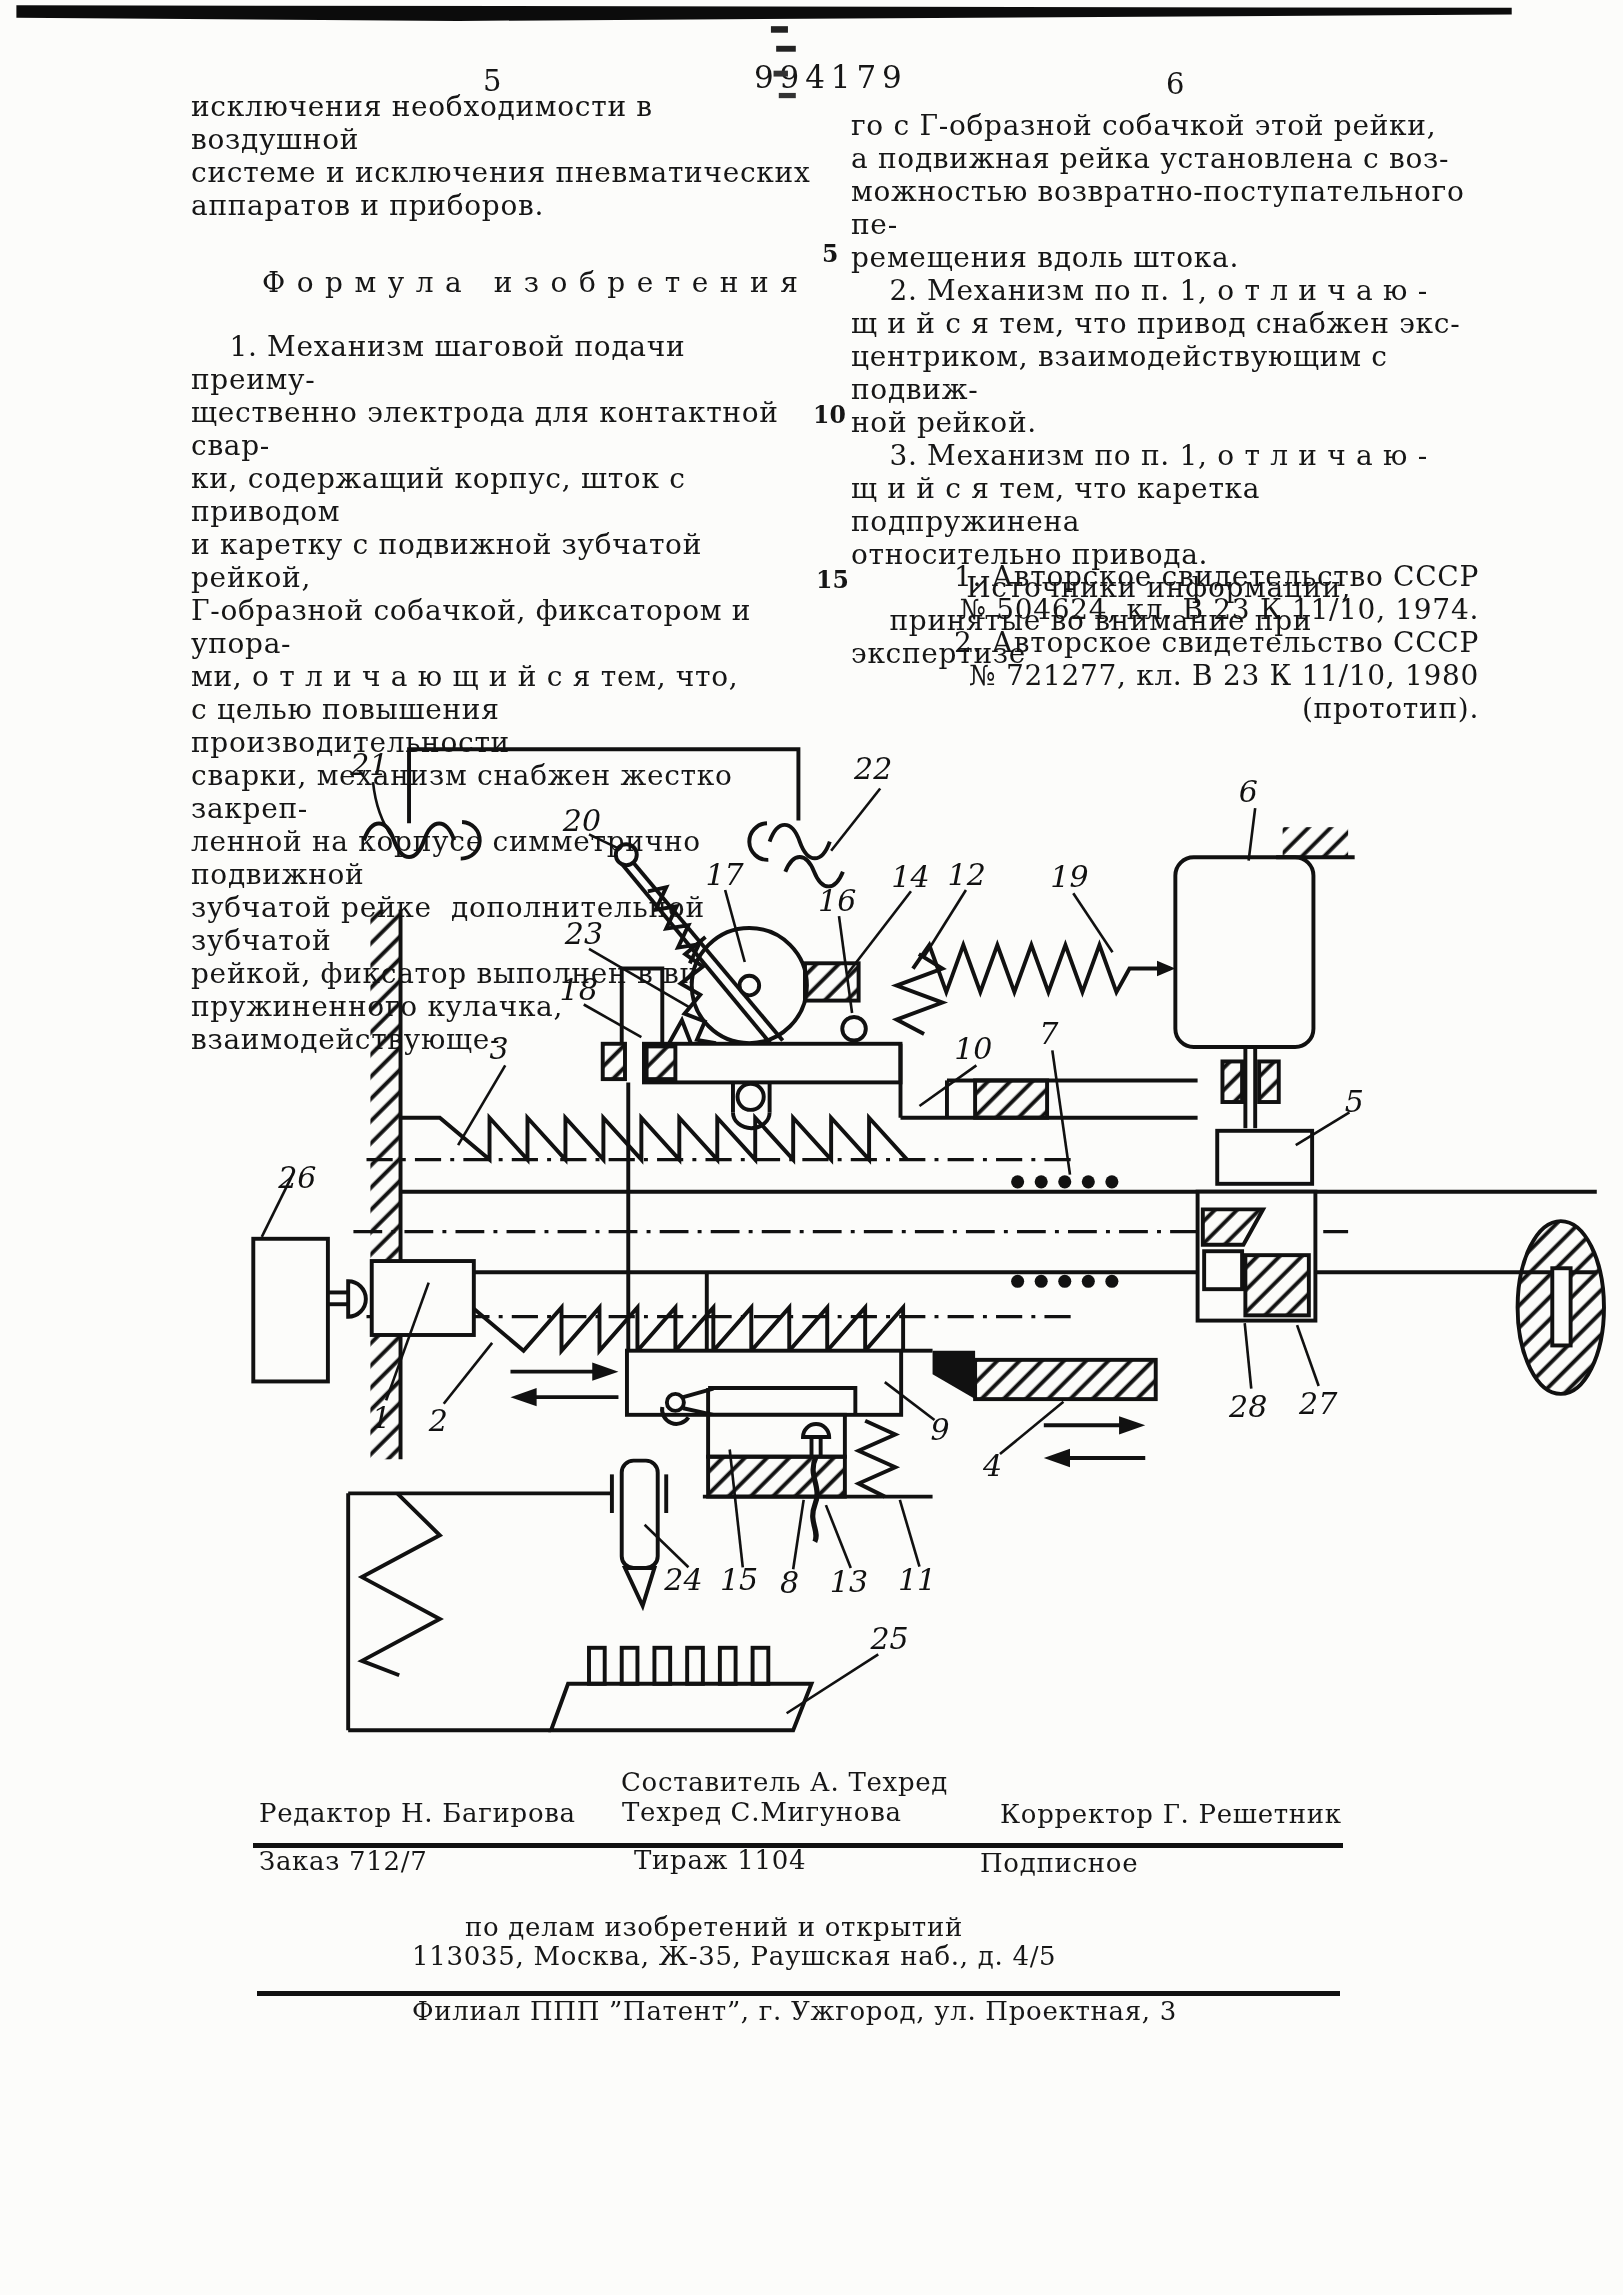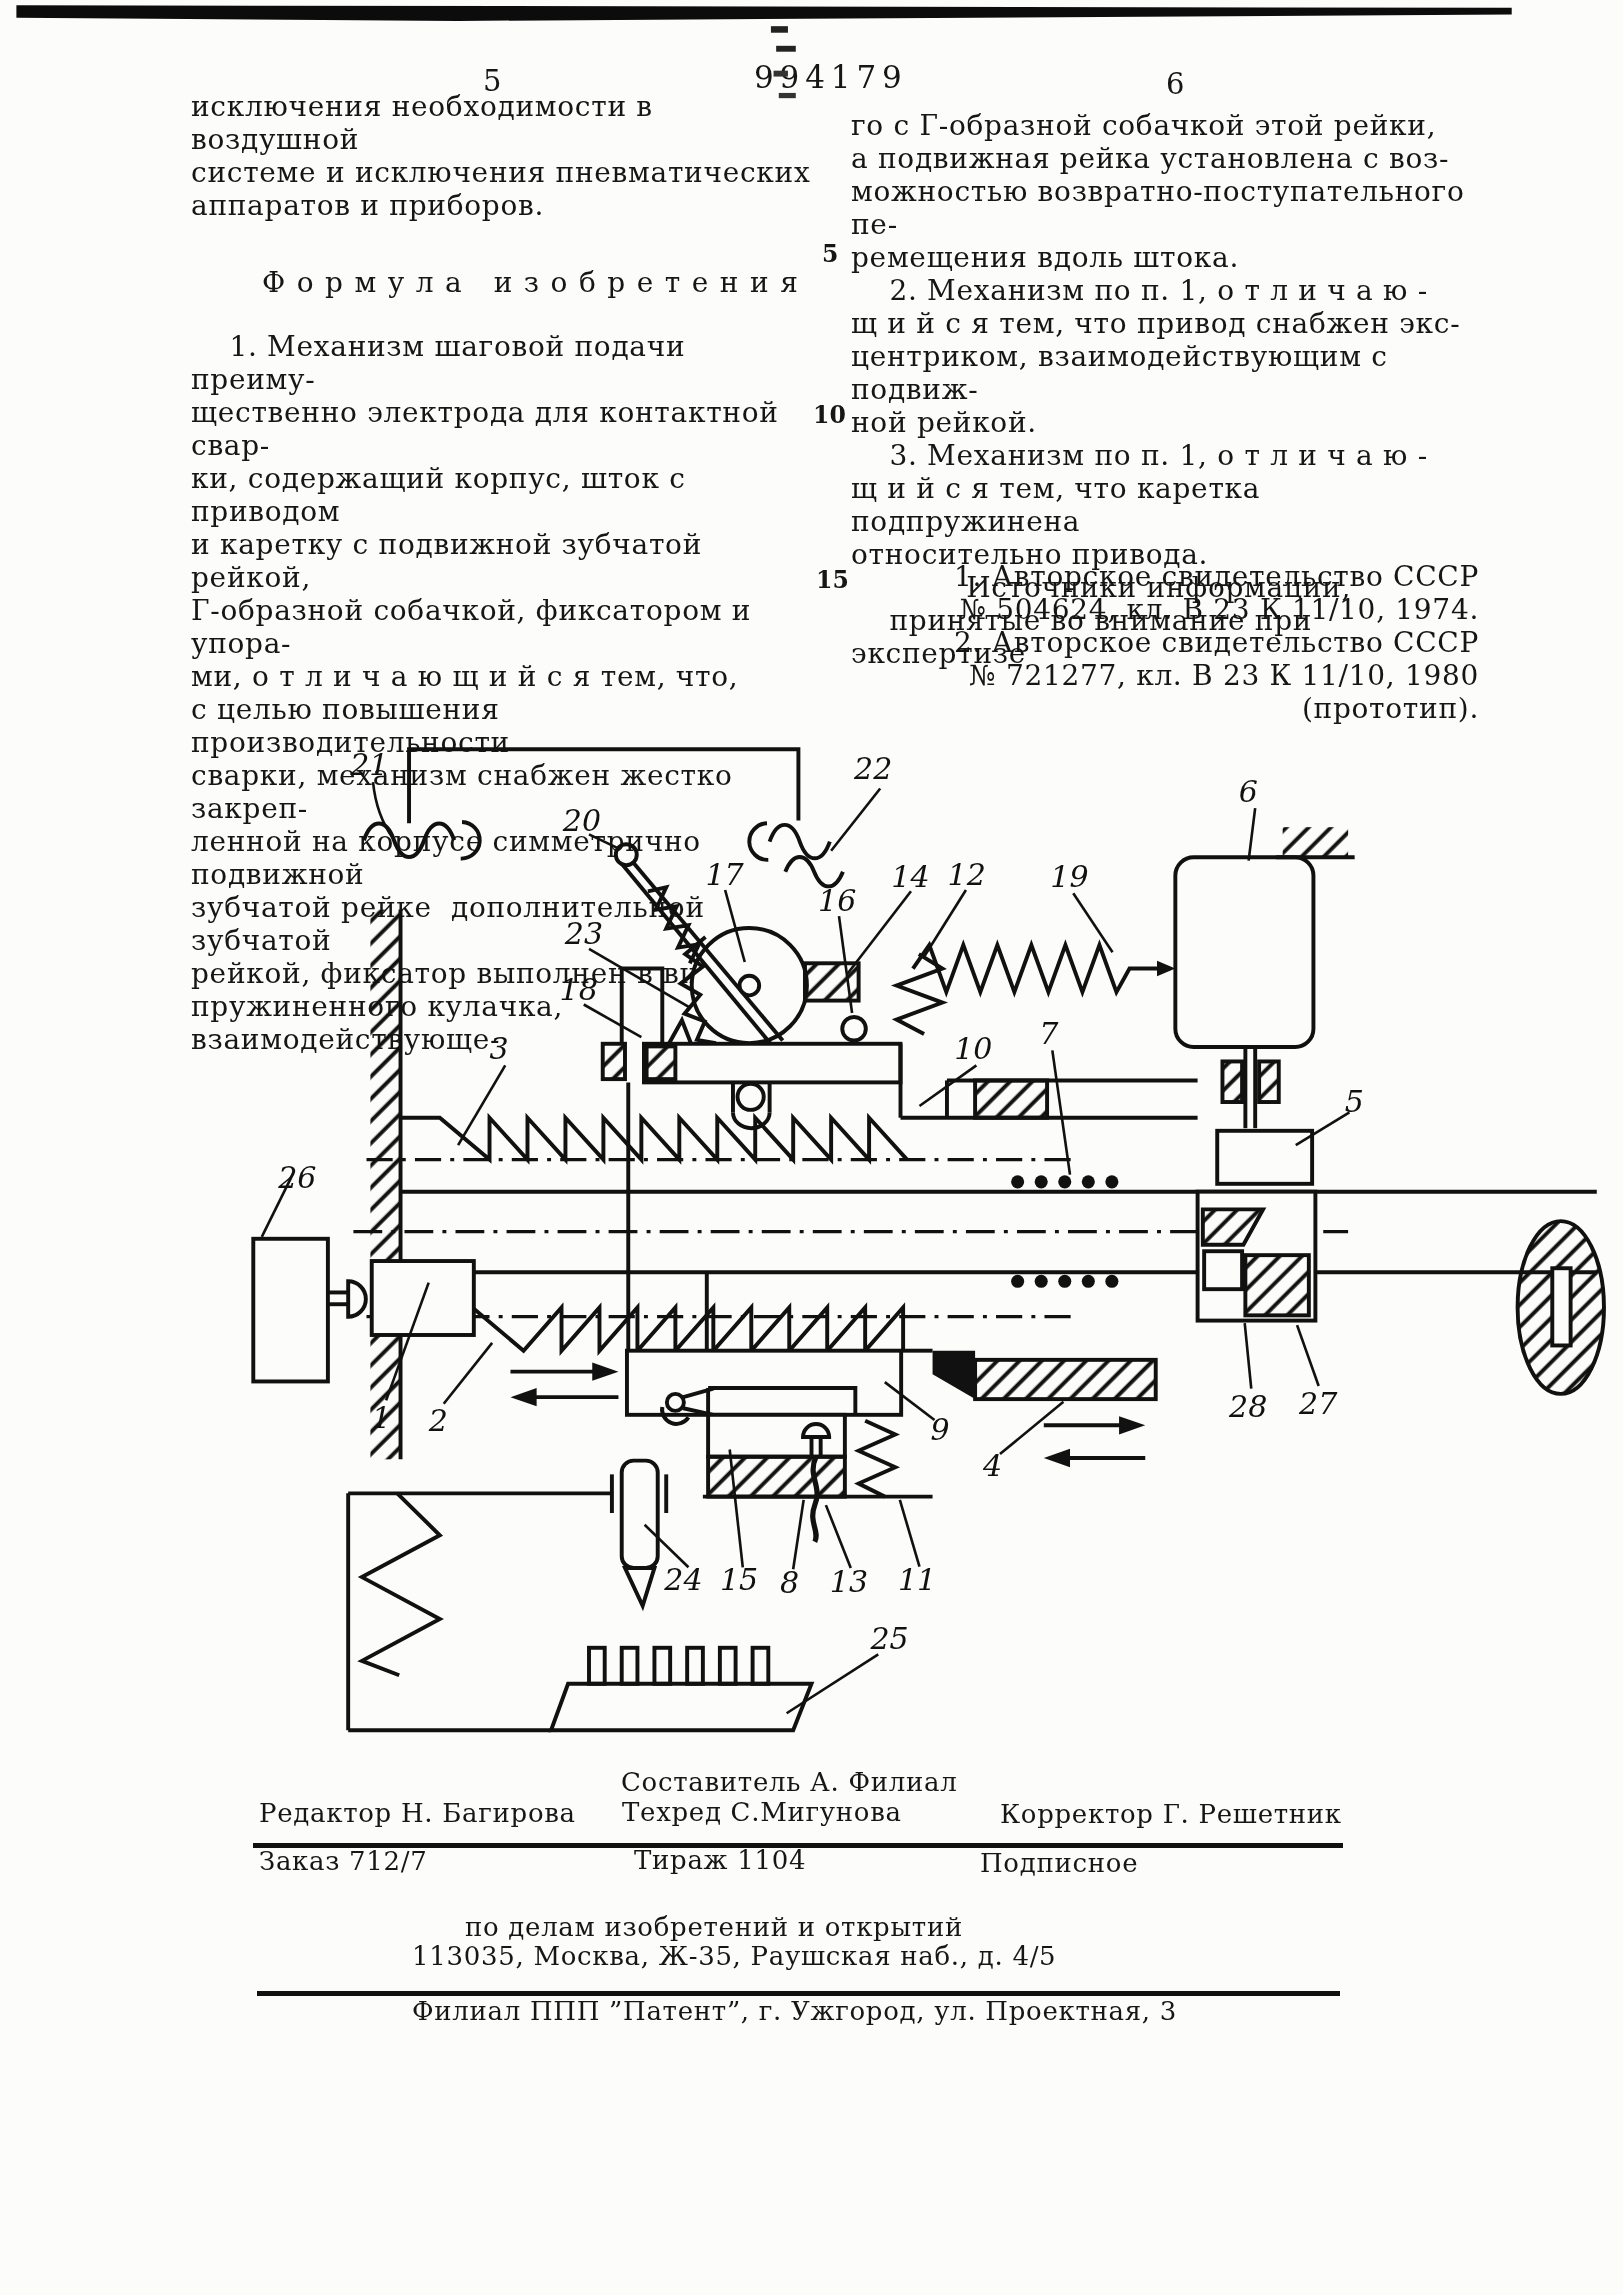--- a/index.html
+++ b/index.html
@@ -67,21 +67,21 @@
 щ и й с я тем, что каретка подпружинена
 относительно привода.
             Источники информации,
     принятые во внимание при экспертизе</div>
   <div class="txt" style="left:851px;top:560px;width:628px;text-align:right;">    1. Авторское свидетельство СССР
 № 504624, кл. В 23 К 11/10, 1974.
     2. Авторское свидетельство СССР
 № 721277, кл. В 23 К 11/10, 1980
 (прототип).</div>
 
-  <div class="ftr" style="left:621px;top:1767px;">Составитель А. Филиал</div>
+  <div class="ftr" style="left:621px;top:1767px;">Составитель А. Техред</div>
   <div class="ftr" style="left:259px;top:1798px;text-align:center;">Редактор Н. Багирова</div>
   <div class="ftr" style="left:622px;top:1797px;">Техред С.Мигунова</div>
   <div class="ftr" style="left:1000px;top:1799px;">Корректор Г. Решетник</div>
   <div class="rule" style="left:253px;top:1843px;width:1090px;"></div>
   <div class="ftr" style="left:259px;top:1846px;">Заказ 712/7</div>
   <div class="ftr" style="left:634px;top:1845px;">Тираж 1104</div>
   <div class="ftr" style="left:980px;top:1848px;">Подписное</div>
   <div class="ftr" style="left:465px;top:1912px;">по делам изобретений и открытий</div>
   <div class="ftr" style="left:412px;top:1941px;text-align:center;">113035, Москва, Ж-35, Раушская наб., д. 4/5</div>
   <div class="rule" style="left:257px;top:1991px;width:1083px;"></div>

